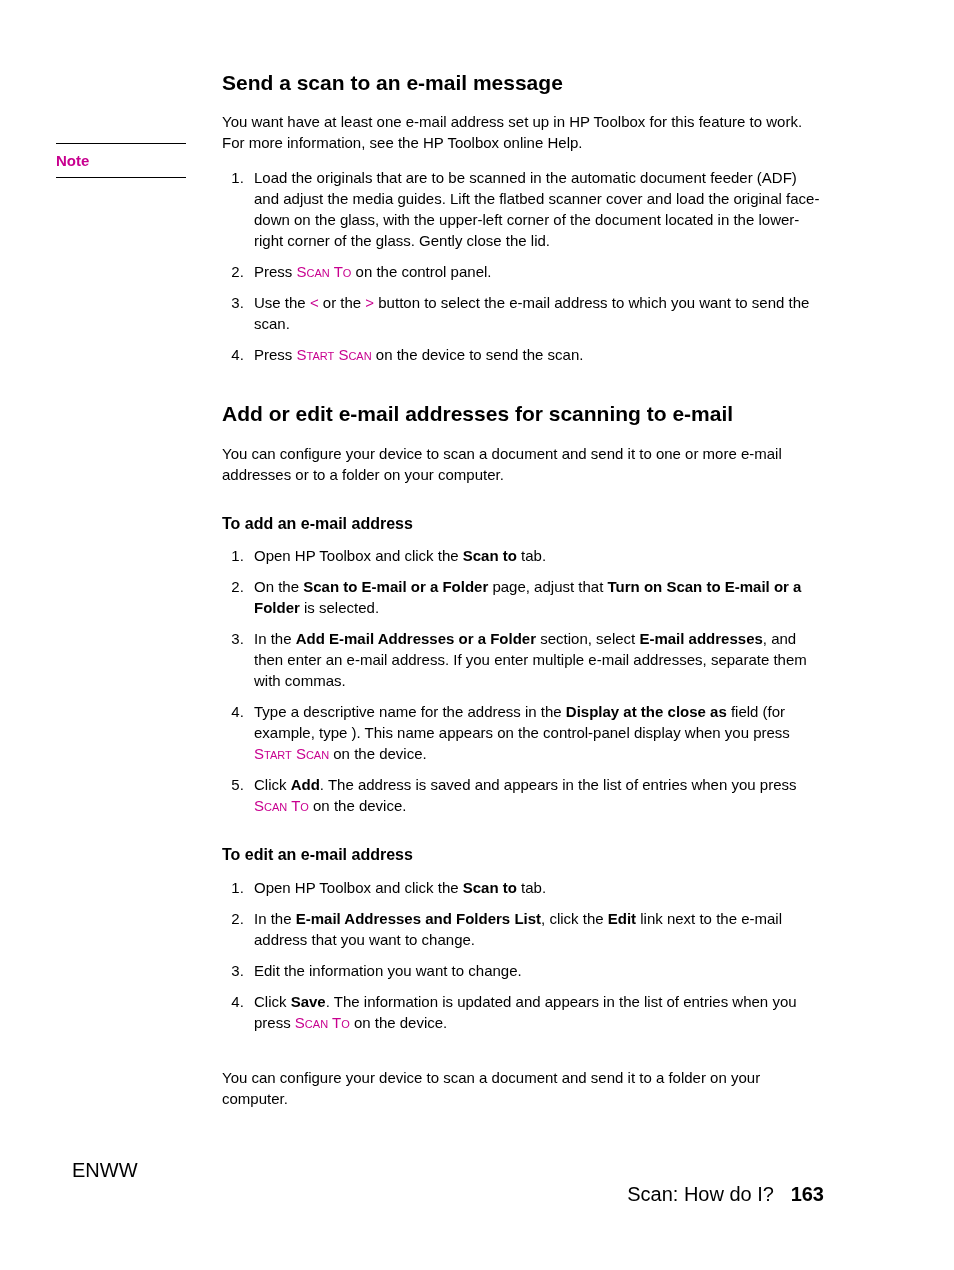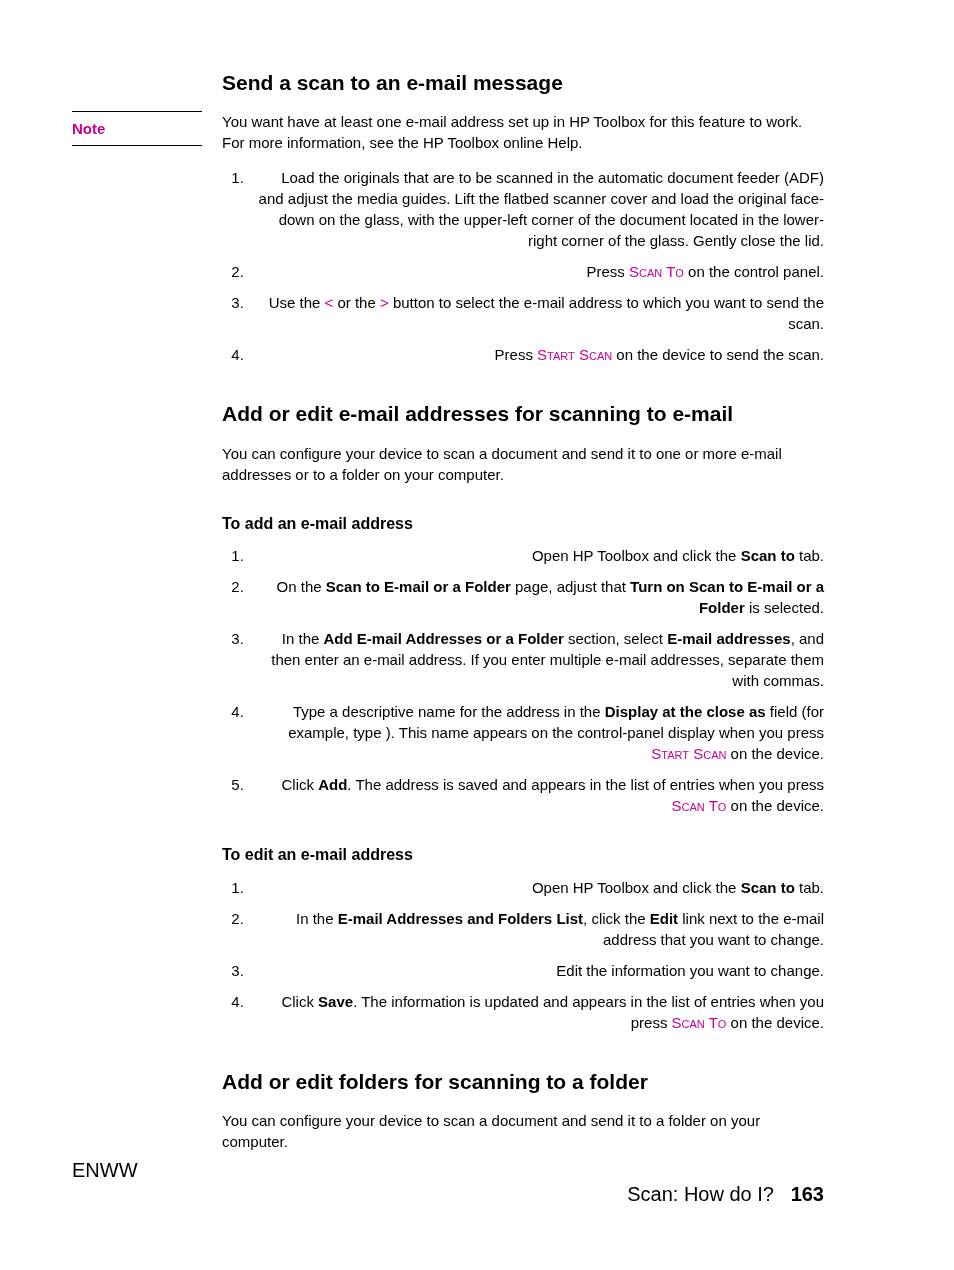--- a/index.html
+++ b/index.html
@@ -26,38 +26,38 @@
     font-weight: bold;
     margin: 0 0 14px 0;
   }
   h3 {
     font-size: 16px;
     font-weight: bold;
     margin: 28px 0 10px 0;
   }
   .note-label {
     position: absolute;
-    left: 72px;
+    left: 56px;
     font-weight: bold;
     color: #c8008f;
     font-size: 15px;
     border-top: 1px solid #000;
     border-bottom: 1px solid #000;
     padding: 6px 0;
     width: 130px;
+    margin-top: 32px;
   }
   p { margin: 0 0 14px 0; }
   ol {
     margin: 0 0 14px 0;
     padding-left: 26px;
   }
   ol li {
     margin-bottom: 10px;
     padding-left: 6px;
-    text-align: right;
   }
   .btn {
     color: #c8008f;
     font-variant: small-caps;
   }
   .sym { color: #c8008f; }
   .footer {
     position: absolute;
     bottom: 62px;
     left: 72px;
@@ -109,21 +109,20 @@
     <h3>To edit an e-mail address</h3>
     <ol>
       <li><span>Open HP Toolbox and click the </span><b>Scan to</b><span> tab.</span></li>
       <li><span>In the </span><b>E-mail Addresses and Folders List</b><span>, click the </span><b>Edit</b><span> link next to the e-mail address that you want to change.</span></li>
       <li>Edit the information you want to change.</li>
       <li><span>Click </span><b>Save</b><span>. The information is updated and appears in the list of entries when you press </span><span class="btn">Scan To</span><span> on the device.</span></li>
     </ol>
   </div>
 
   <div class="section content">
-    <h2>Add or edit folders for scanning to a folder</h2>
     <p>You can configure your device to scan a document and send it to a folder on your computer.</p>
   </div>
 
   <div class="footer">
     <span>ENWW</span>
     <span class="right">
       <span>Scan: How do I?</span>&nbsp;&nbsp;&nbsp;<b>163</b>
     </span>
   </div>
 </div>

